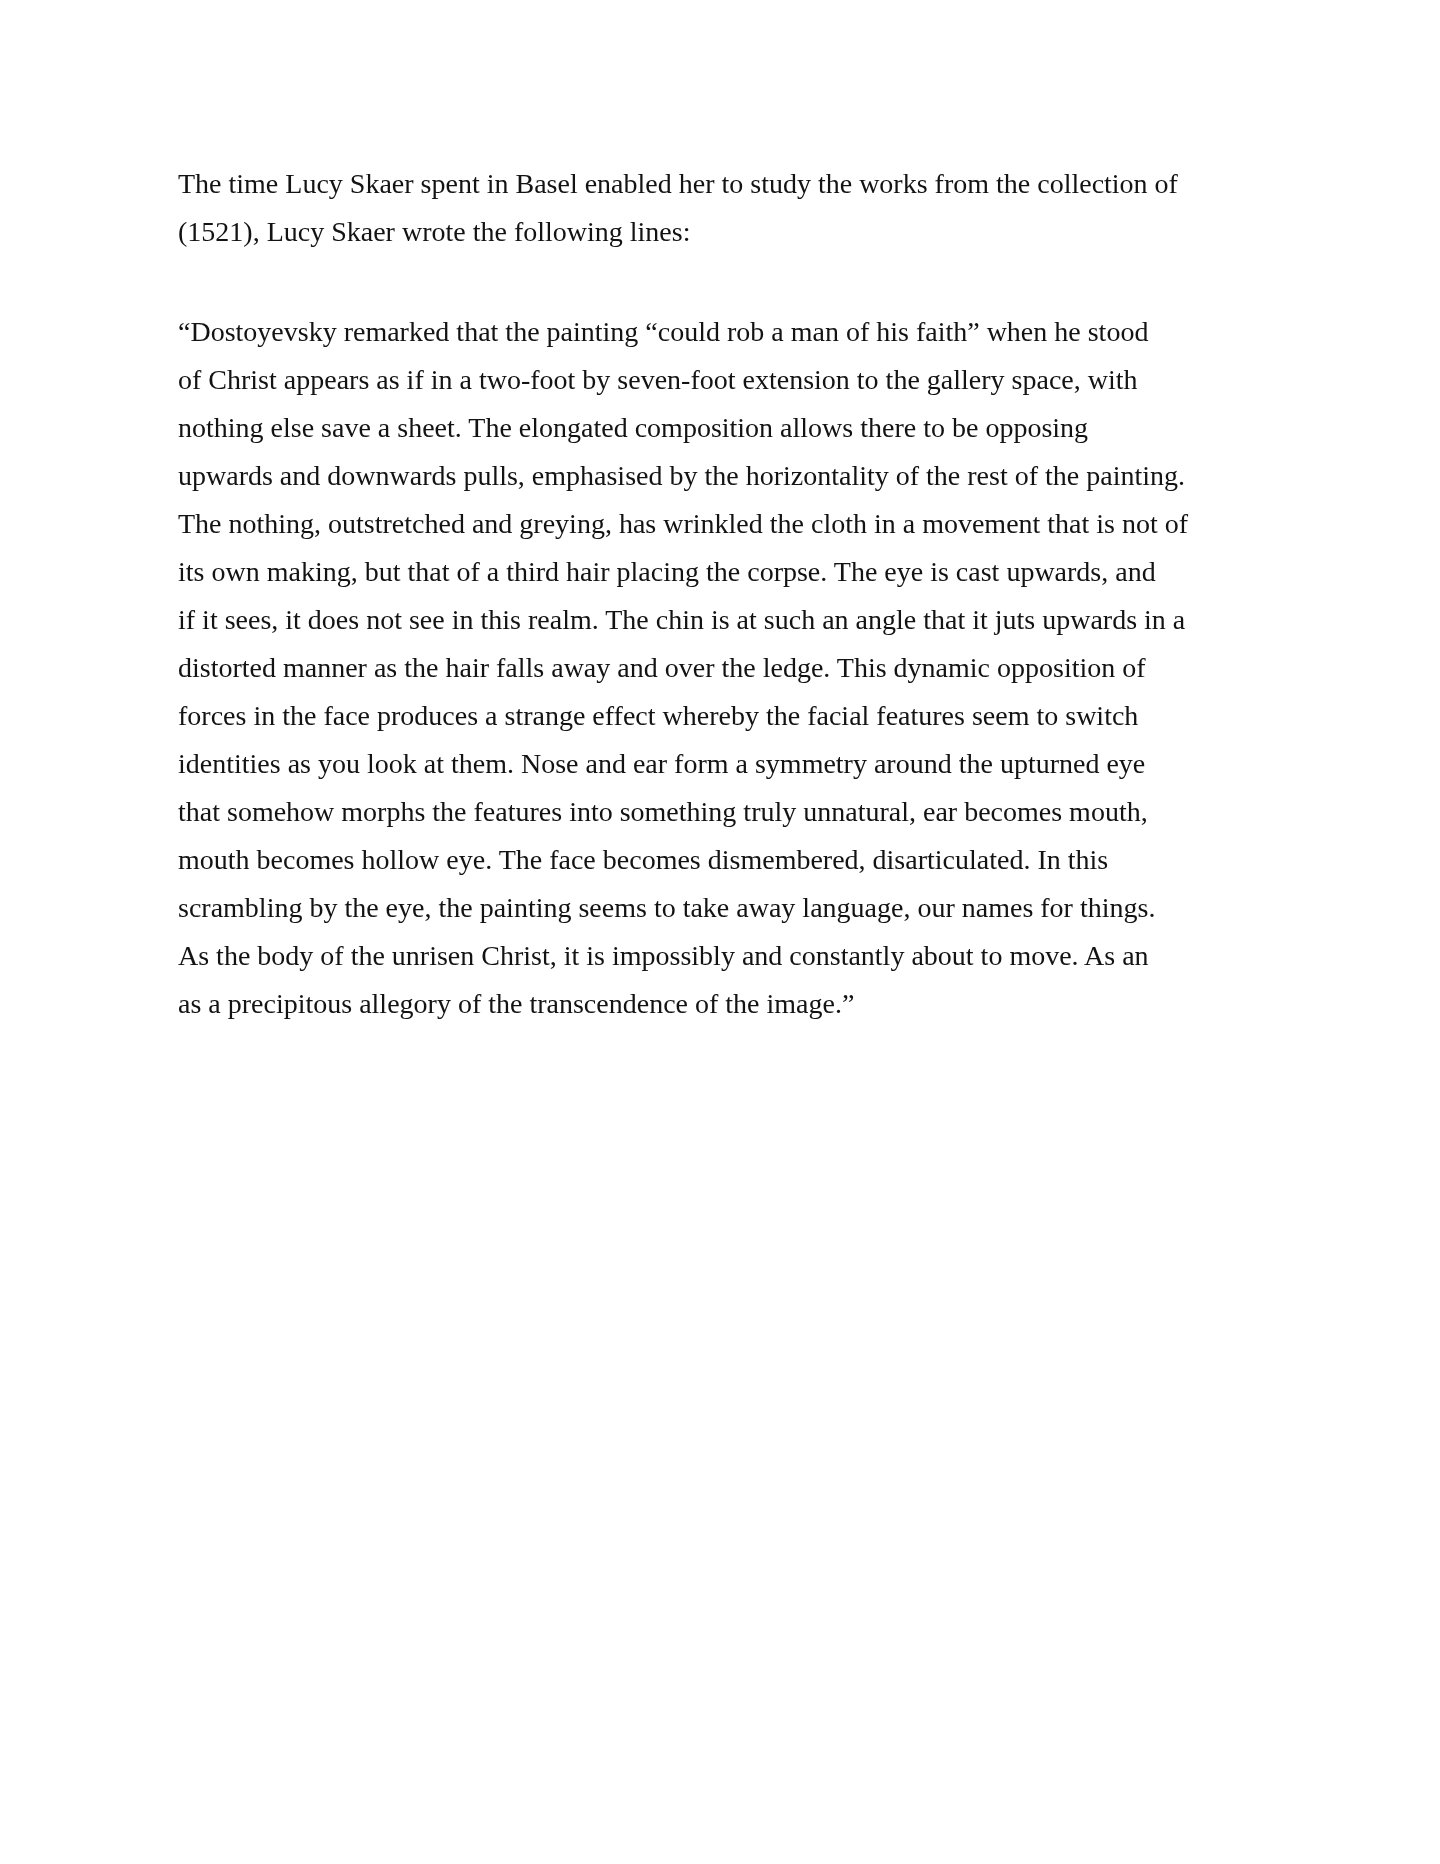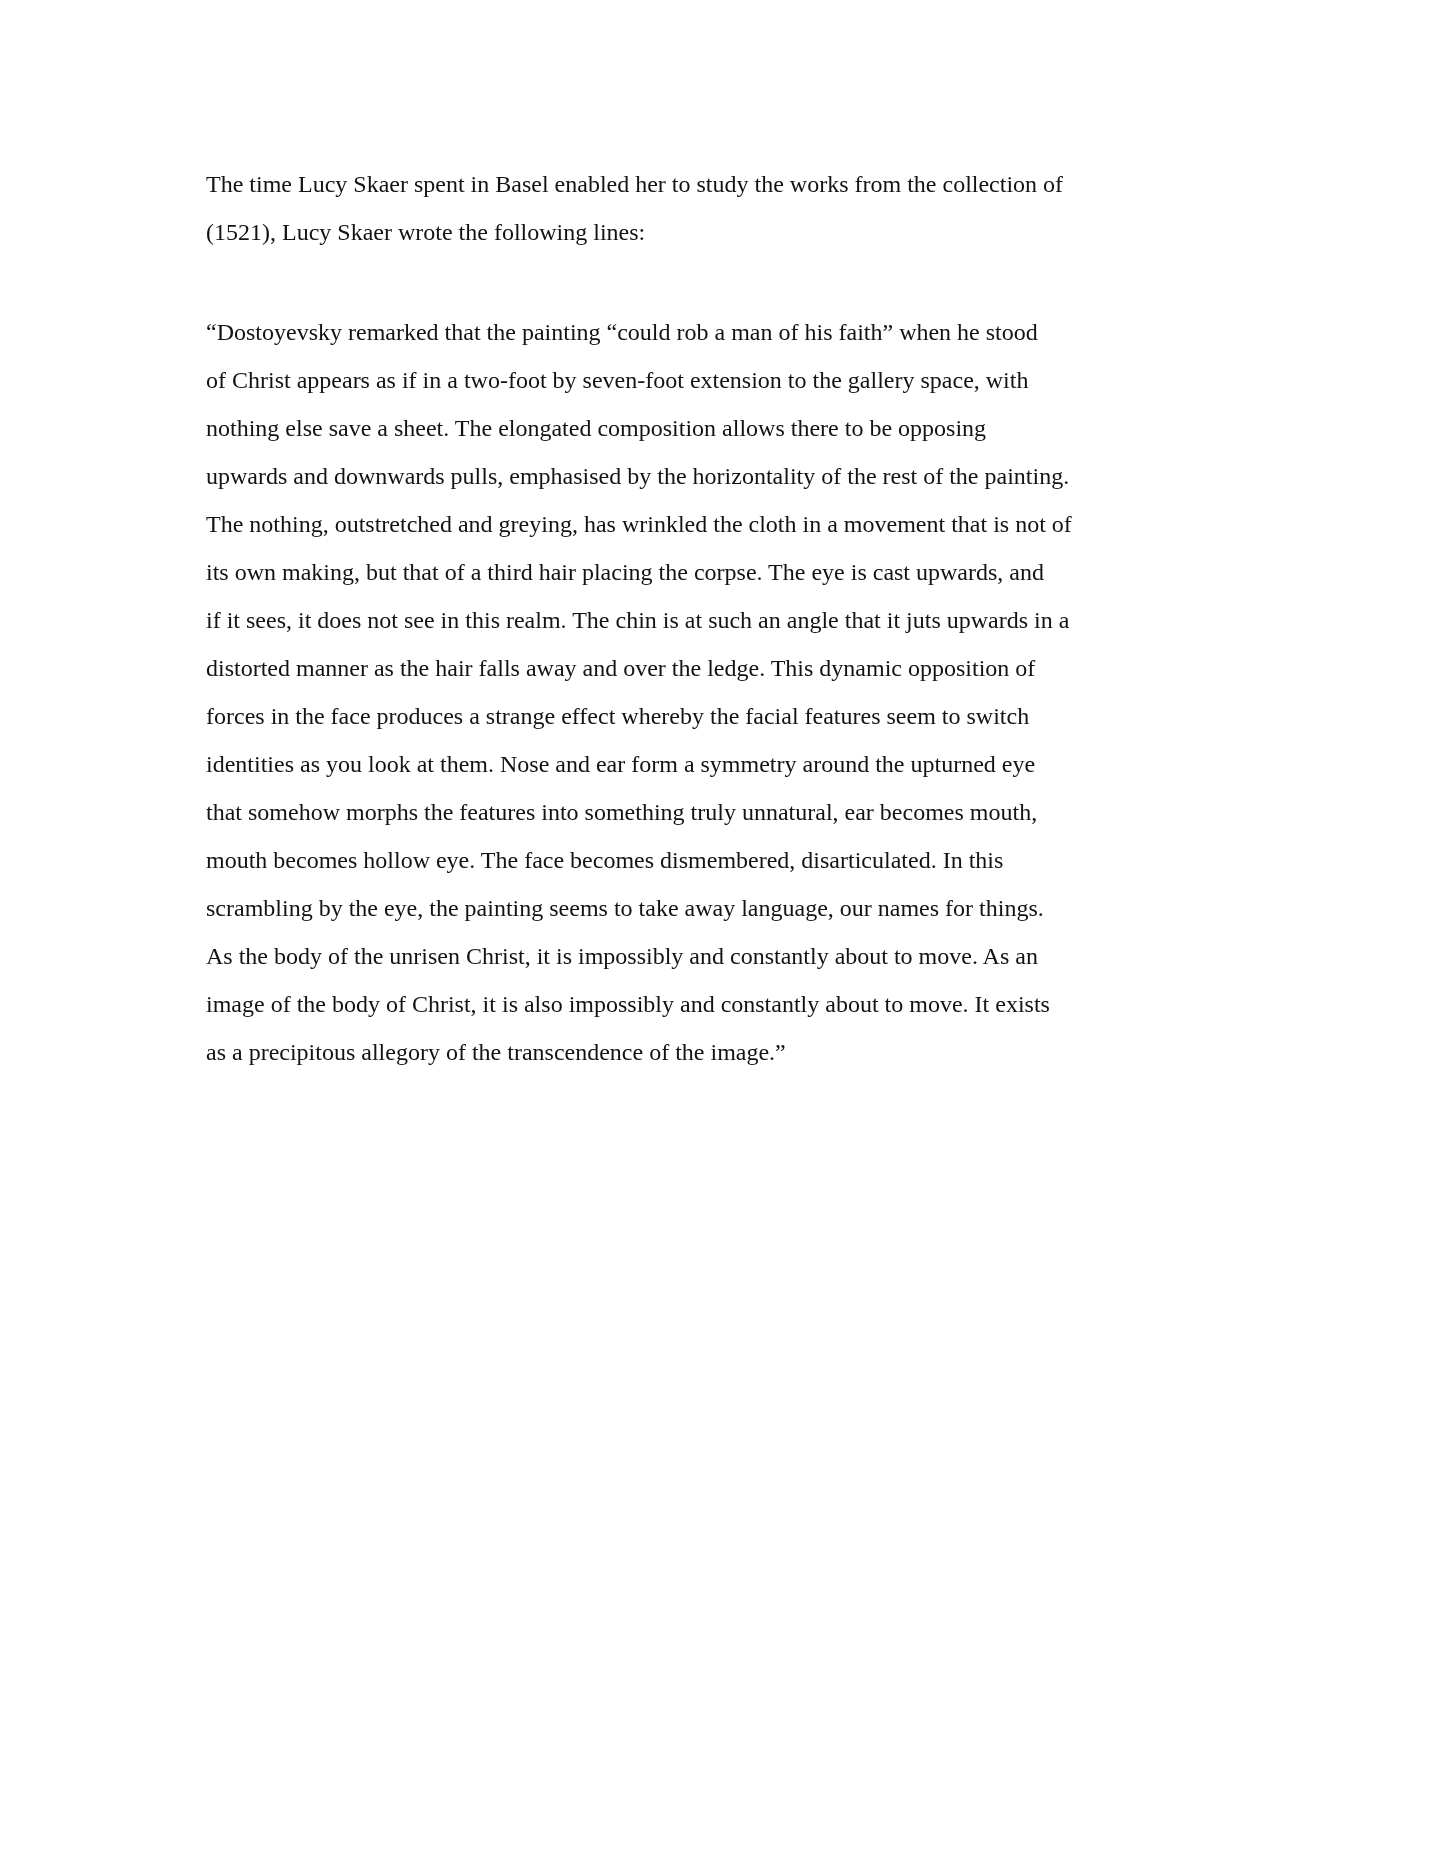--- a/index.html
+++ b/index.html
@@ -26,25 +26,24 @@
     top: 160px;
     width: 1056px;
   }
   .paragraph {
     margin: 0;
   }
   .paragraph + .paragraph {
     margin-top: 52px;
   }
   .line {
-    font-size: 24px;
+    font-size: 28px;
     line-height: 48px;
     white-space: nowrap;
     letter-spacing: 0;
-    margin-left: 28px;
   }
   .italic {
     font-style: italic;
   }
 </style>
 </head>
 <body style="background: rgb(255, 255, 255);">
 
 <div class="page" style="background: rgb(255, 255, 255); color: rgb(19, 19, 19);">
   <div class="text-block">
@@ -60,17 +59,16 @@
         <div class="line"><span>The nothing, outstretched and greying, has wrinkled the cloth in a movement that is not of</span></div>
         <div class="line"><span>its own making, but that of a third hair placing the corpse. The eye is cast upwards, and</span></div>
         <div class="line"><span>if it sees, it does not see in this realm. The chin is at such an angle that it juts upwards in a</span></div>
         <div class="line"><span>distorted manner as the hair falls away and over the ledge. This dynamic opposition of</span></div>
         <div class="line"><span>forces in the face produces a strange effect whereby the facial features seem to switch</span></div>
         <div class="line"><span>identities as you look at them. Nose and ear form a symmetry around the upturned eye</span></div>
         <div class="line"><span>that somehow morphs the features into something truly unnatural, ear becomes mouth,</span></div>
         <div class="line"><span>mouth becomes hollow eye. The face becomes dismembered, disarticulated. In this</span></div>
         <div class="line"><span>scrambling by the eye, the painting seems to take away language, our names for things.</span></div>
         <div class="line"><span>As the body of the unrisen Christ, it is impossibly and constantly about to move. As an</span></div>
-        <div class="line"><span>image of the body of Christ, it is also impossibly and constantly about to move. It exists</span></div>
         <div class="line"><span>as a precipitous allegory of the transcendence of the image.”</span></div>
       </div>
   </div>
 </div>
 
 </body></html>

